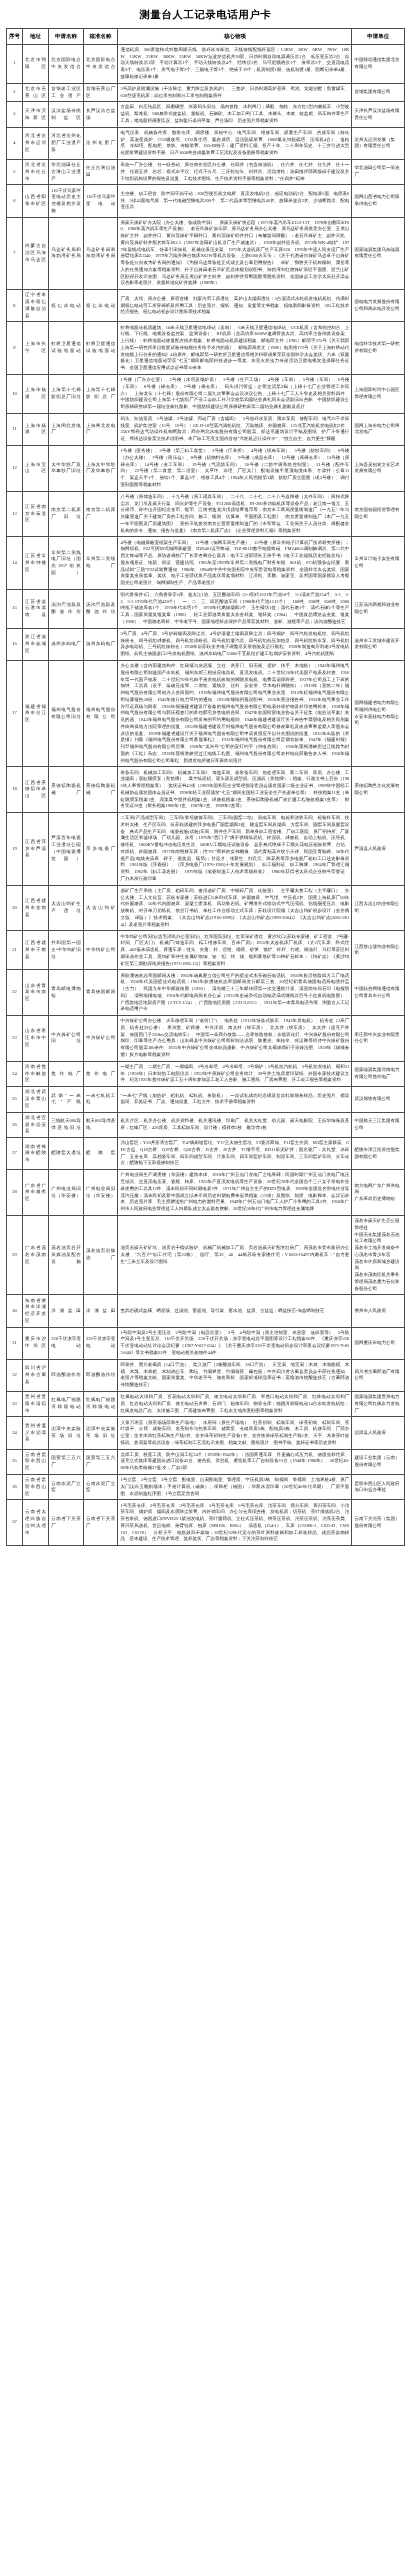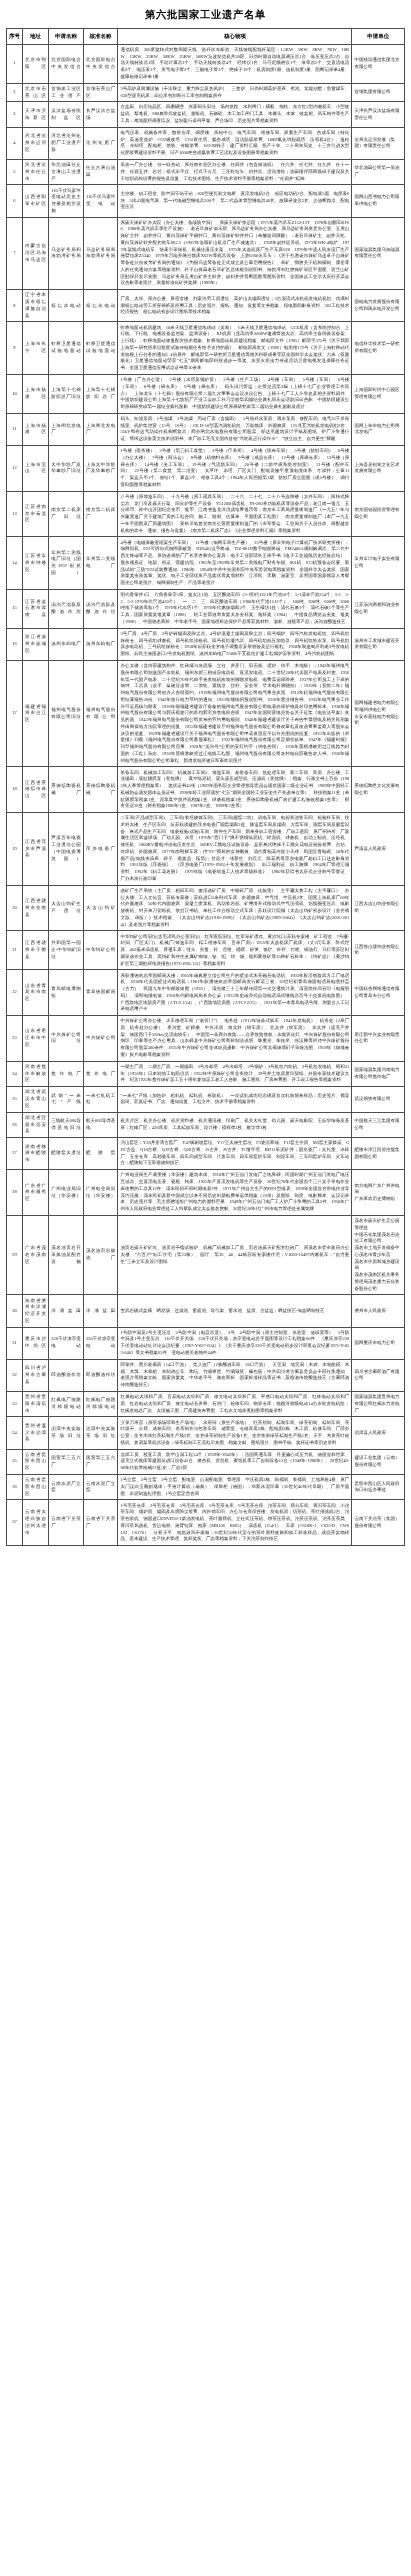--- a/index.html
+++ b/index.html
@@ -29,21 +29,21 @@
   td.col-region,td.col-applied,td.col-approved{
     text-align:justify;text-align-last:justify;padding-left:2.7px;padding-right:2.7px;
   }
   td.col-core{text-align:justify;padding-left:3.4px;padding-right:3.4px;}
   td.col-applicant{text-align:left;white-space:pre-line;padding-left:2.7px;padding-right:2.7px;}
 </style>
 </head>
 <body>
 
 <div class="page">
-  <div class="doc-title">第六批国家工业遗产名单</div>
+  <div class="doc-title">测量台人工记录电话用户卡</div>
 
   <table class="heritage">
     <colgroup>
       <col style="width:4%">
       <col style="width:6.6%">
       <col style="width:8.7%">
       <col style="width:8.7%">
       <col style="width:58.8%">
       <col style="width:13.2%">
     </colgroup>

